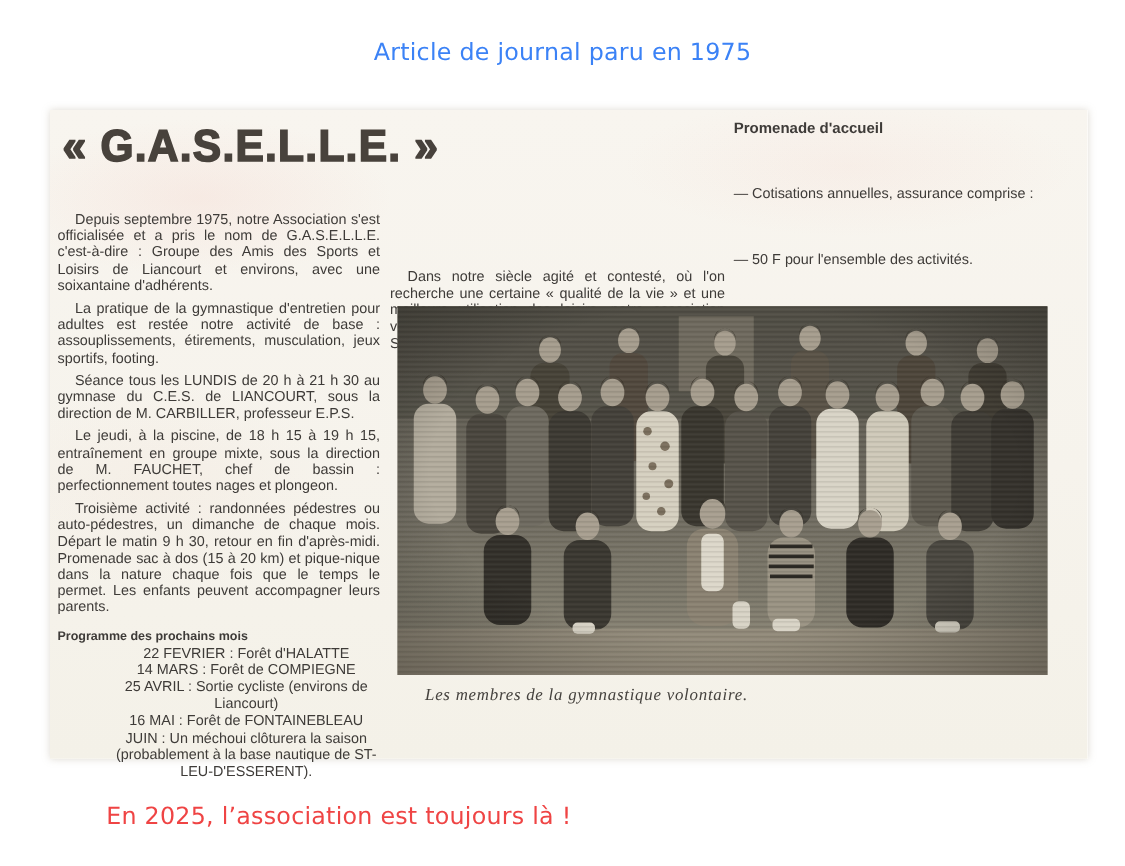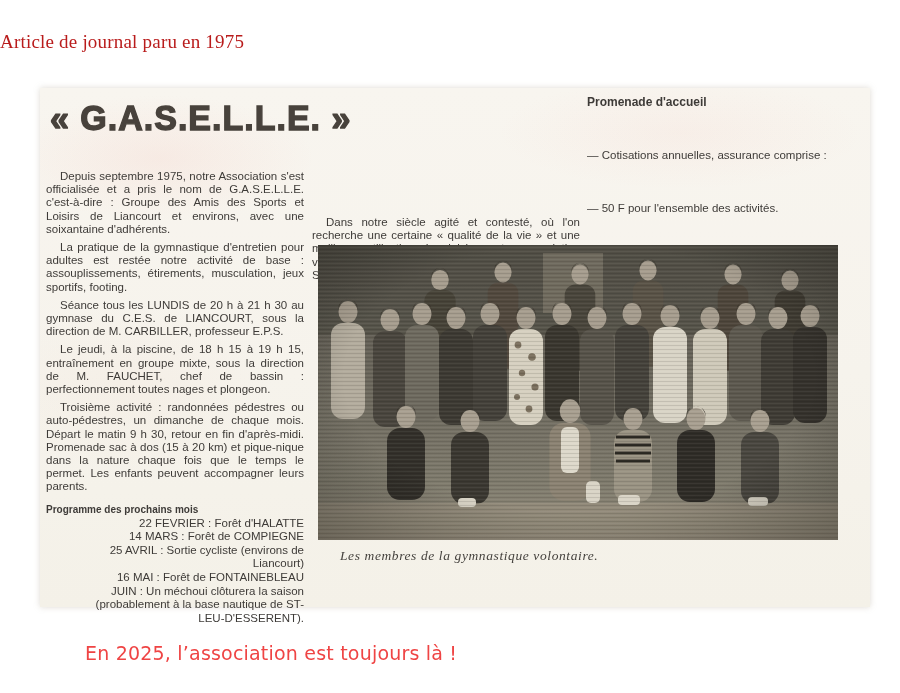--- a/index.html
+++ b/index.html
@@ -8,23 +8,22 @@
     position:relative;
     width:900px; height:693px;
     background:#ffffff;
     font-family:"DejaVu Sans", sans-serif;
     overflow:hidden;
   }
 
   
   .top-caption {
     position:absolute; top:31px; left:0; width:900px;
-    font-size:19px; color:#b91c1c;
+    text-align:center; font-size:19px; color:#3b82f6;
     letter-spacing:0.2px;
-    font-family:Liberation Serif, serif;
   }
   .bottom-caption {
     position:absolute; top:642px; left:85px;
     font-size:19px; color:#ef4444; letter-spacing:0.2px;
   }
 
   
   .clipping {
     position:absolute; left:40px; top:88px; width:830px; height:519px;
     background:
@@ -48,21 +47,21 @@
   .col { position:absolute; font-size:11.5px; line-height:13.2px; }
   .col p { margin:0 0 5px 0; text-indent:14px; text-align:justify; }
   .col p:last-child { margin-bottom:0;margin-top:44px; }
 
   .col-left   { left:6px;   top:82px; width:258px; }
   .col-middle { left:272px; top:84px; width:268px; }
   .col-right  { left:547px; top:7px;  width:252px; }
 
   .program { margin-top:9px; }
   .program-heading { font-weight:700; font-size:10px; line-height:14px; }
-  .program-item { text-align:right; line-height:13.6px;margin-left:44px; }
+  .program-item { text-align:center; line-height:13.6px;margin-left:44px; }
 
   .rc-heading { font-weight:700; font-size:12px; line-height:14px; margin-bottom:2px; }
   .rc-intro { margin:0 0 6px 0; text-indent:14px; text-align:justify; }
   .rc-bullet { text-align:justify; line-height:13.4px;margin-top:40px; }
   .rc-reg { margin-top:6px; text-indent:14px; text-align:justify; }
 
   .photo {
     position:absolute; left:278px; top:157px; width:520px; height:295px;
     background:#6b675c;
   }

